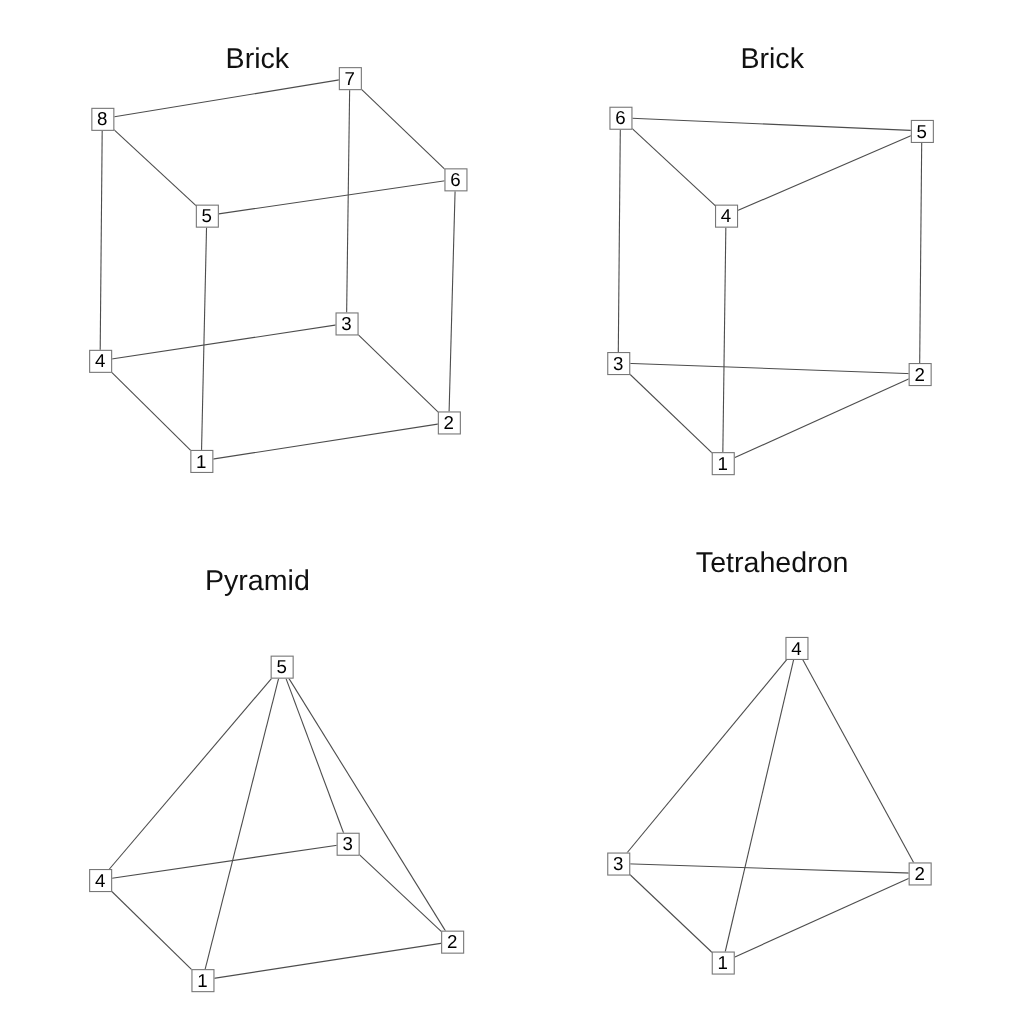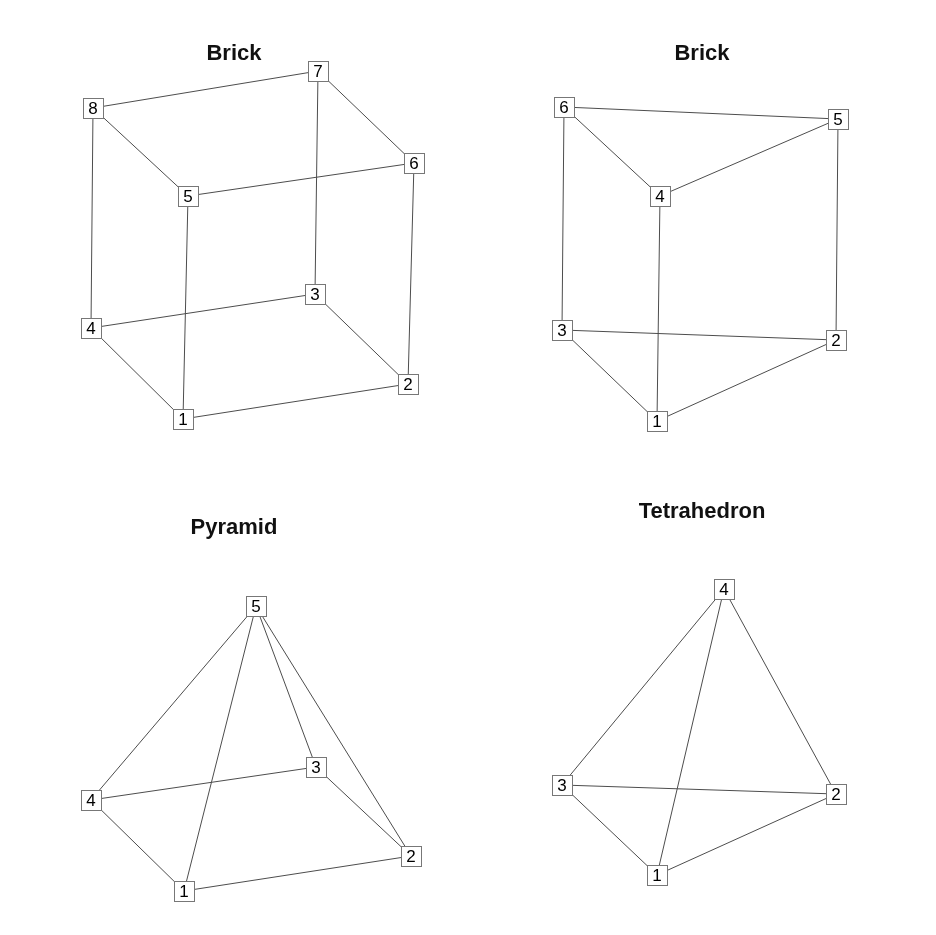--- a/index.html
+++ b/index.html
@@ -29,22 +29,22 @@
   #panel-prism        { left: 468px; top: 0px; }
   #panel-pyramid      { left: 0px;   top: 468px; padding-left: 31px; }
   #panel-tetrahedron  { left: 468px; top: 452px; }
 
   .panel-title {
     position: absolute;
     left: 0;
     width: 468px;
     text-align: center;
     font-family: "Liberation Sans", sans-serif;
-    font-size: 22px;
-    font-weight: 700;
+    font-size: 26px;
+    font-weight: 400;
     line-height: 30px;
     color: #111111;
     letter-spacing: 0px;
     white-space: nowrap;
     user-select: none;
   }
   #panel-brick .panel-title,
   #panel-prism .panel-title { top: 38px; }
   #panel-pyramid .panel-title,
   #panel-tetrahedron .panel-title { top: 512px; }

